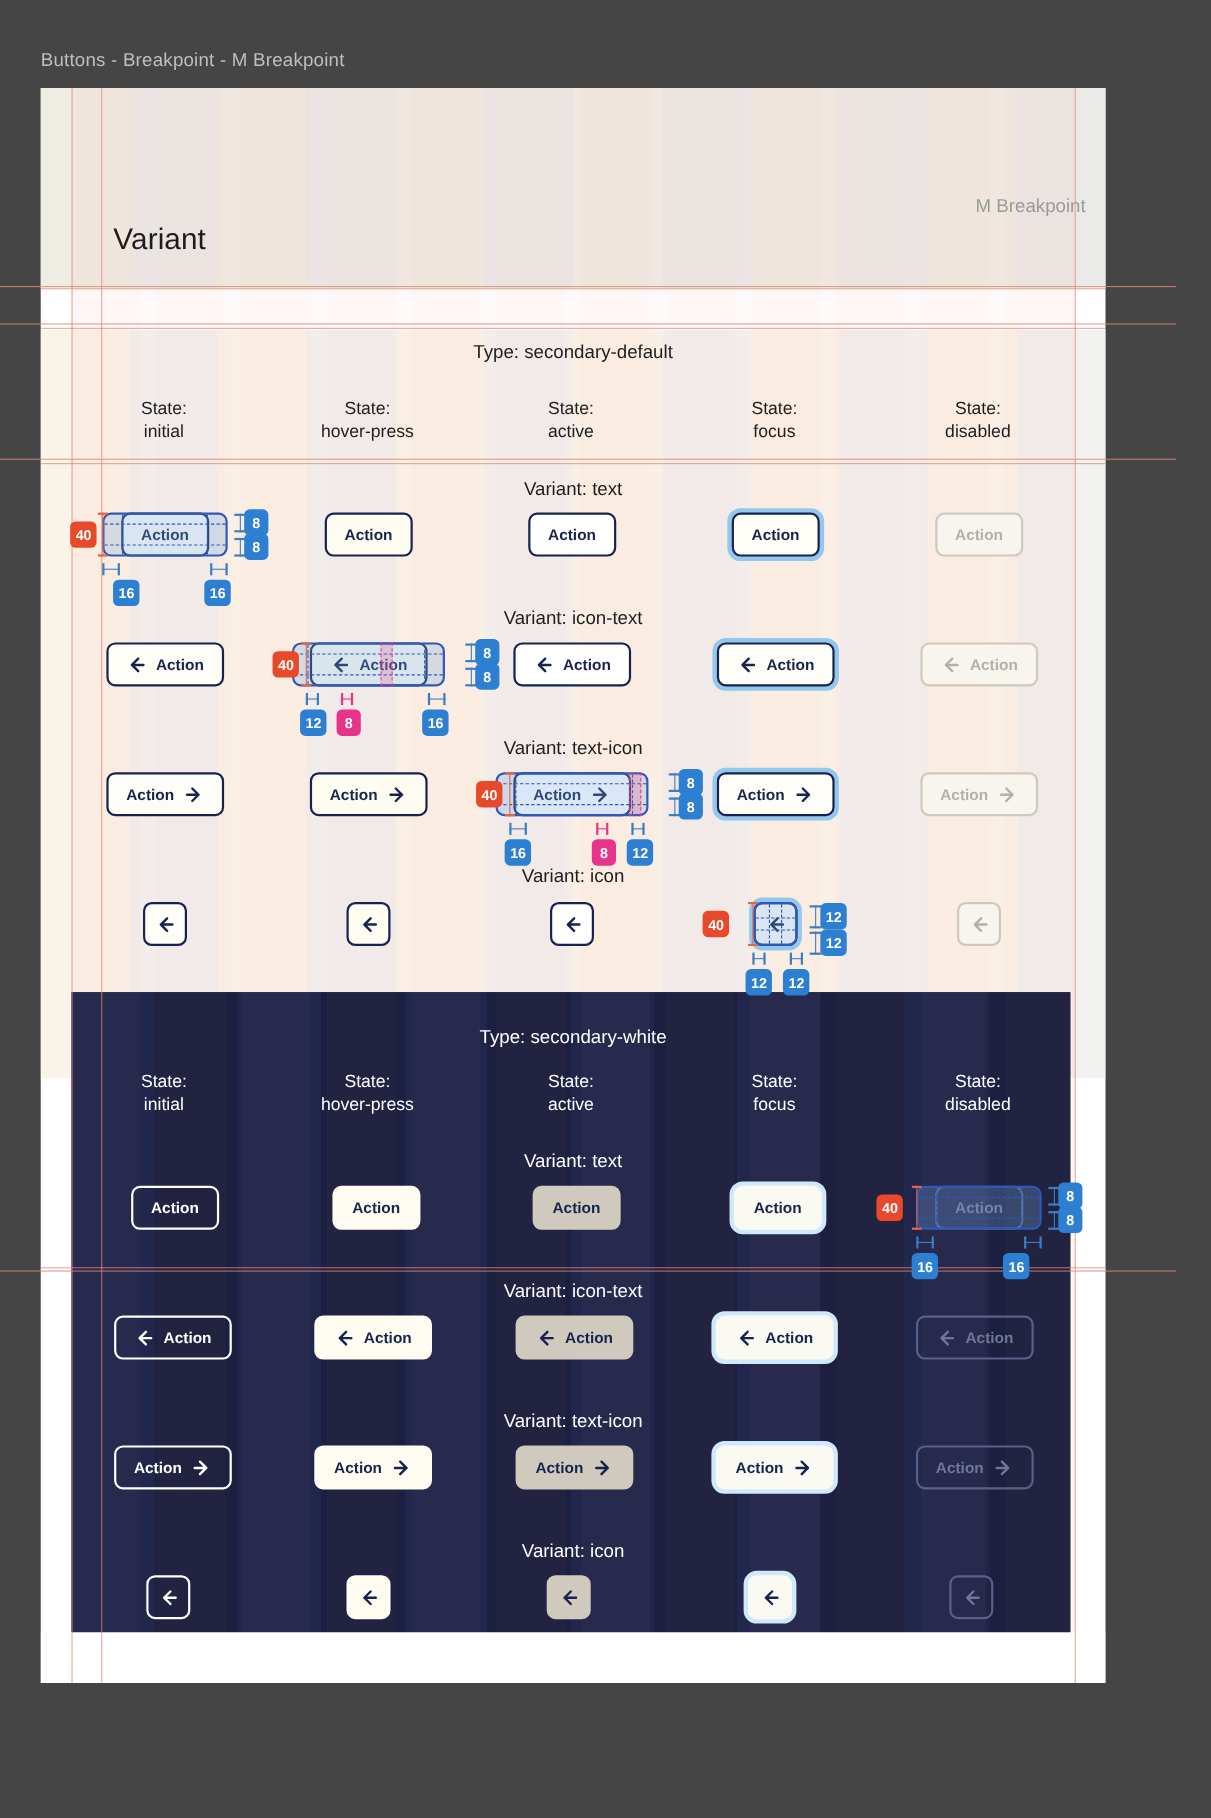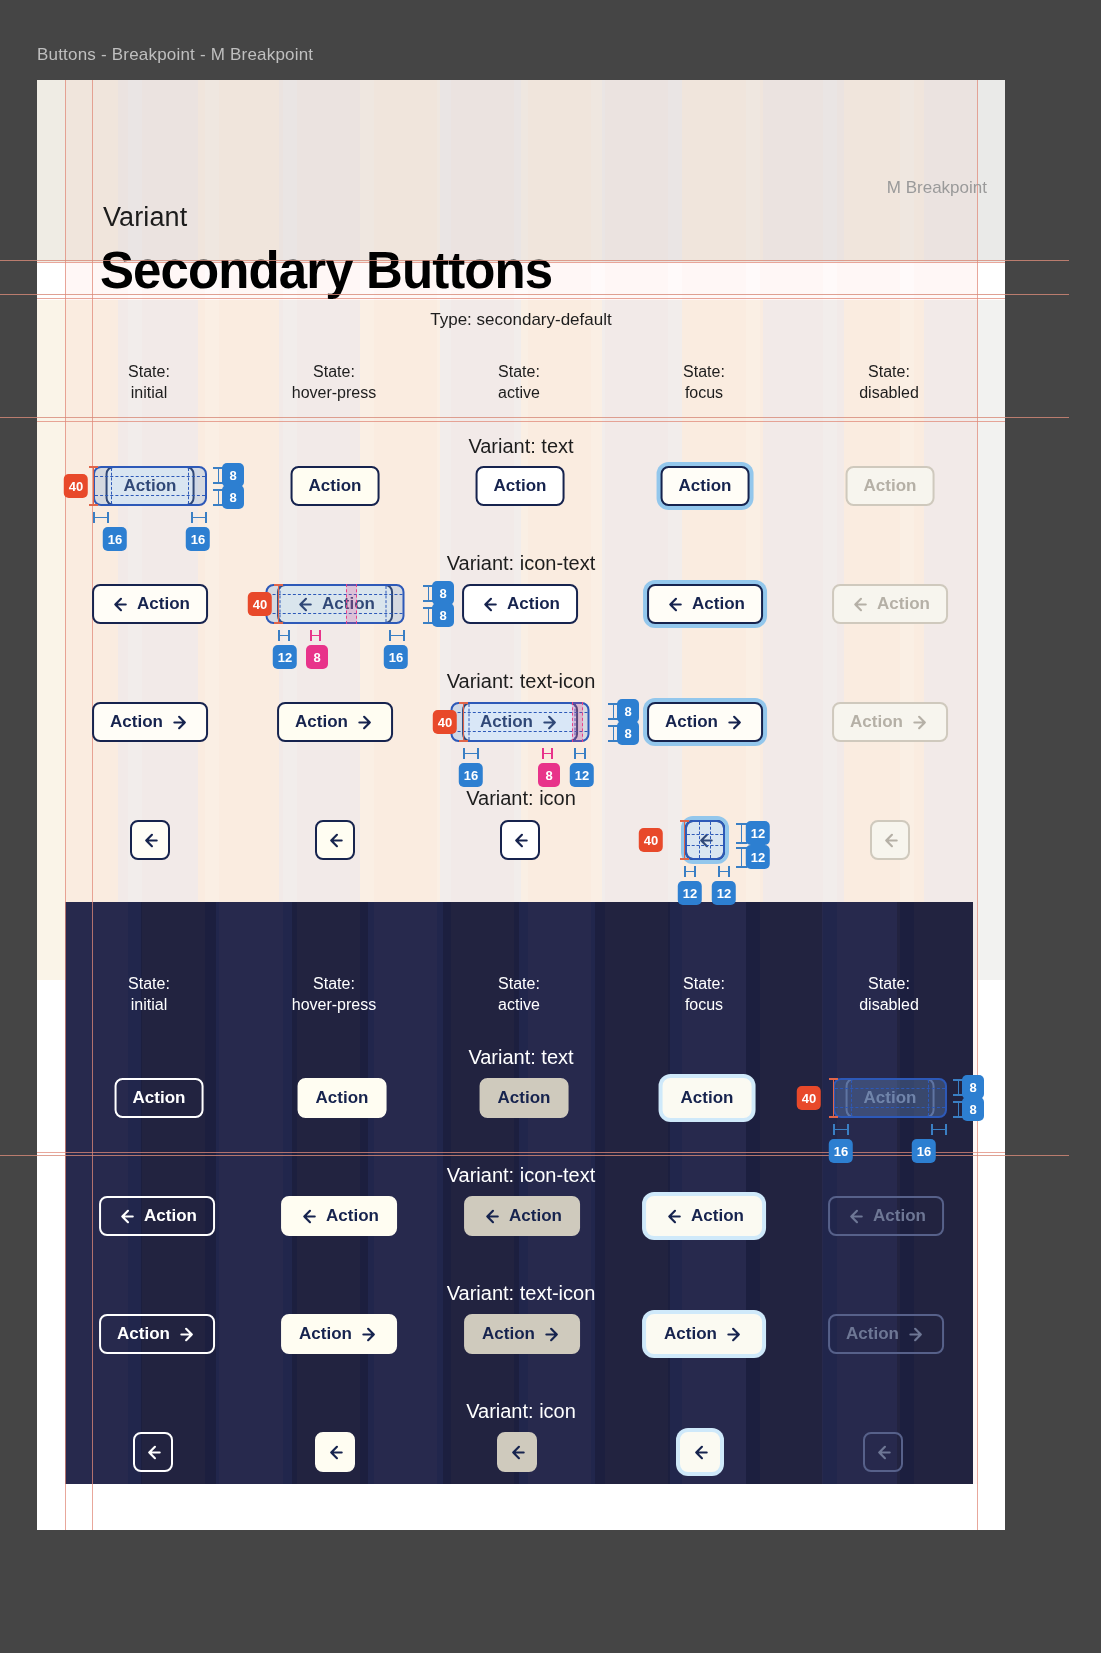--- a/index.html
+++ b/index.html
@@ -114,32 +114,32 @@
 
   .state-label {
     position: absolute; z-index: 8;
     text-align: center; font-size: 16px; line-height: 21px;
     color: #1d1d1d; width: 150px;
   }
   .state-label.on-dark { color: #ffffff; }
 
   .variant-label {
     position: absolute; z-index: 8; width: 100%;
-    text-align: center; font-size: 20px; color: #1d1d1d;
+    text-align: center; font-size: 17px; color: #1d1d1d;
   }
   .variant-label.on-dark { color: #ffffff; }
 
   
   .btn {
     position: absolute; z-index: 7;
     display: inline-flex; align-items: center; justify-content: center;
     gap: 8px;
     height: 40px; padding: 0 16px;
     border-radius: 8px;
-    font-size: 17px; font-weight: 700;
+    font-size: 14px; font-weight: 700;
     white-space: nowrap;
     border: 2px solid #16234e;
     background: #fffdf5;
     color: #16234e;
     transform: translate(-50%, -50%);
   }
   .btn.icon-only { width: 40px; padding: 0; }
   .btn svg { display: block; }
 
   
@@ -287,21 +287,20 @@
         <i></i>
         <i></i>
         <i></i>
         <i></i>
         <i></i>
         <i></i>
         <i></i>
     </div>
   </div>
   <div class="eyebrow">Variant</div>
-  <div class="headline">Secondary Buttons</div>
   <div class="breakpoint-tag">M Breakpoint</div>
 
   <div class="section-light">
     <div class="sec-stripe">
       <i></i>
         <i></i>
         <i></i>
         <i></i>
         <i></i>
         <i></i>
@@ -617,20 +616,21 @@
   <div class="badge" style="left:721px; top:777px;">12</div>
   <div class="tick-h" style="left:647px; top:786px; width:12px;">
       <i></i>
     </div>
   <div class="badge" style="left:653px; top:813px;">12</div>
   <div class="tick-h" style="left:681px; top:786px; width:12px;">
       <i></i>
     </div>
   <div class="badge" style="left:687px; top:813px;">12</div>
 
+  <div class="type-label on-dark" style="top:853px;">Type: secondary-white</div>
 
   <div class="state-label on-dark" style="left:37px;  top:893px;">
     <div>State:</div>
     <div>initial</div>
   </div>
   <div class="state-label on-dark" style="left:222px; top:893px;">
     <div>State:</div>
     <div>hover-press</div>
   </div>
   <div class="state-label on-dark" style="left:407px; top:893px;">

